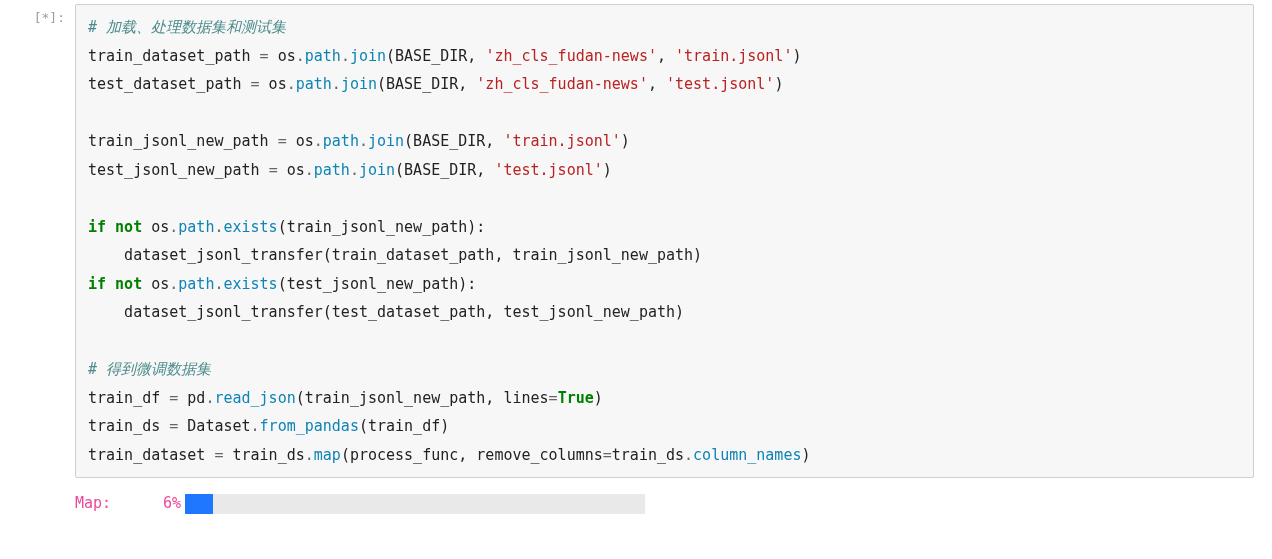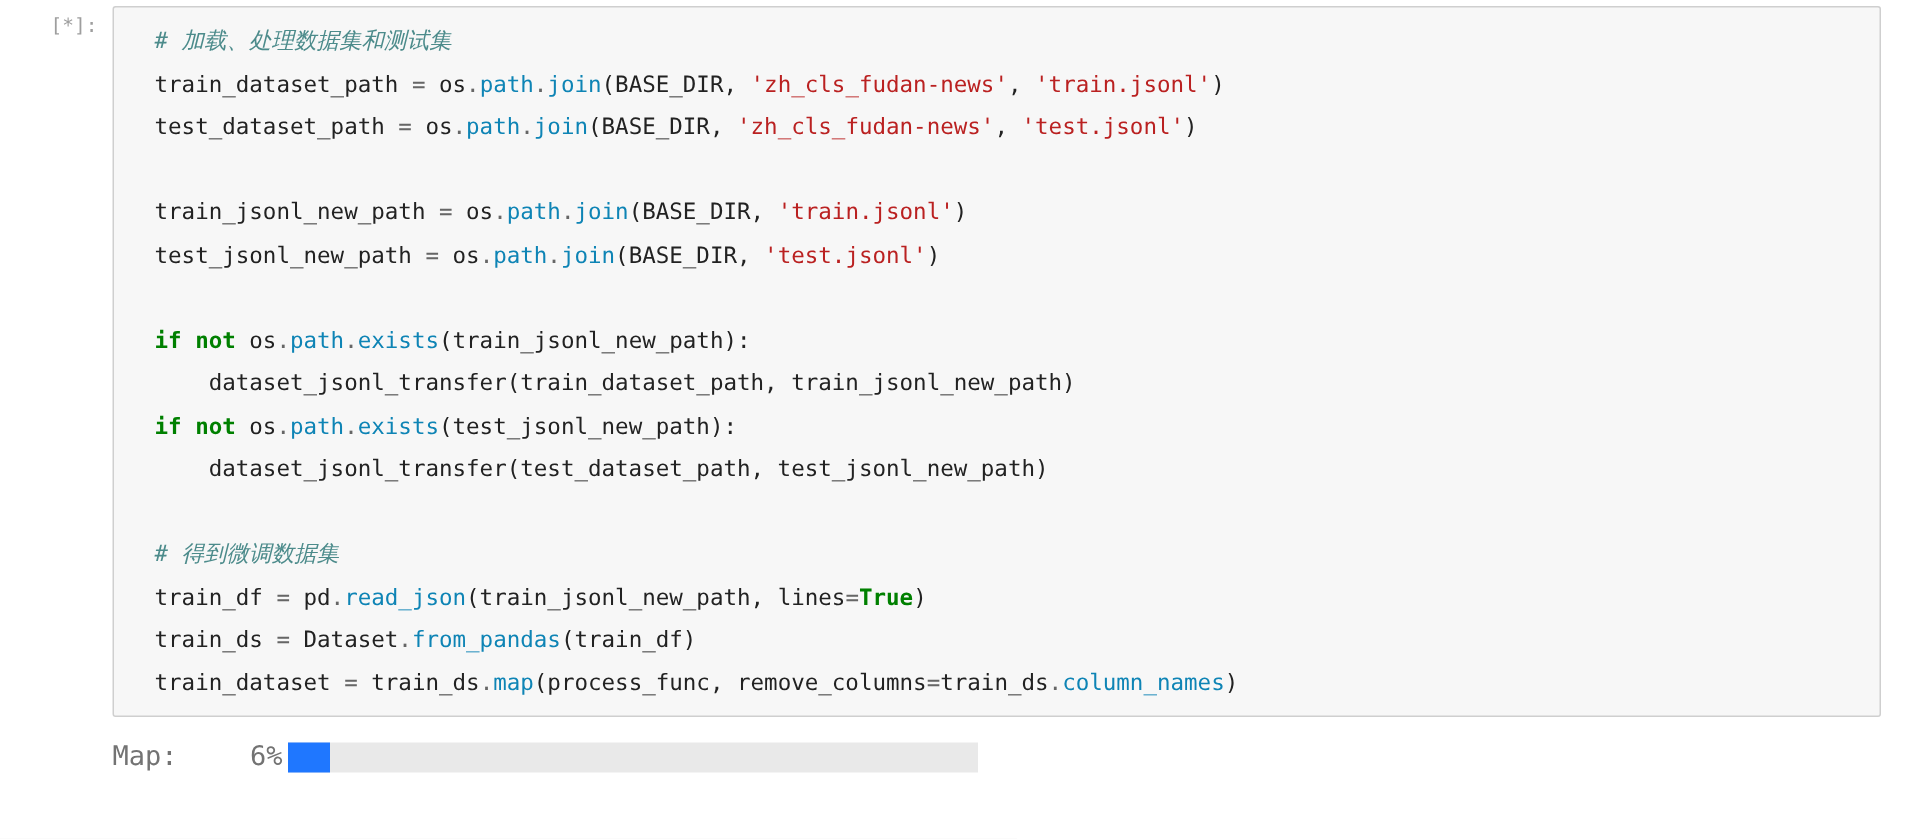--- a/index.html
+++ b/index.html
@@ -26,21 +26,21 @@
       color: #303F9F;
     }
     .prompt-col.running {
       color: #9e9e9e;
     }
     .code-area {
       flex: 1;
       background: #f7f7f7;
       border: 1px solid #cfcfcf;
       border-radius: 2px;
-      padding: 8px 27px;
+      padding: 8px 12px;
       margin-right: 18px;
     }
     pre.code {
       font-family: "Menlo", "Consolas", "DejaVu Sans Mono", monospace;
       font-size: 15px;
       line-height: 1.9;
       white-space: pre;
       color: #222;
     }
     .tok-c1 { color: #4c8b8b; font-style: italic; } 
@@ -55,24 +55,24 @@
       align-items: center;
       padding: 12px 0 8px 0;
     }
     .output-spacer {
       width: 75px;
       flex-shrink: 0;
     }
     .progress-wrap {
       flex: 1;
       display: flex;
-      align-items: flex-end;
+      align-items: flex-start;
       font-family: "Menlo", "Consolas", "DejaVu Sans Mono", monospace;
-      font-size: 18px;
-      color: #737373;
+      font-size: 15px;
+      color: #ec4899;
       padding-right: 18px;
     }
     .prog-label {
       margin-right: 24px;
       white-space: pre;
     }
     .prog-pct {
       width: 46px;
       text-align: right;
       margin-right: 4px;

